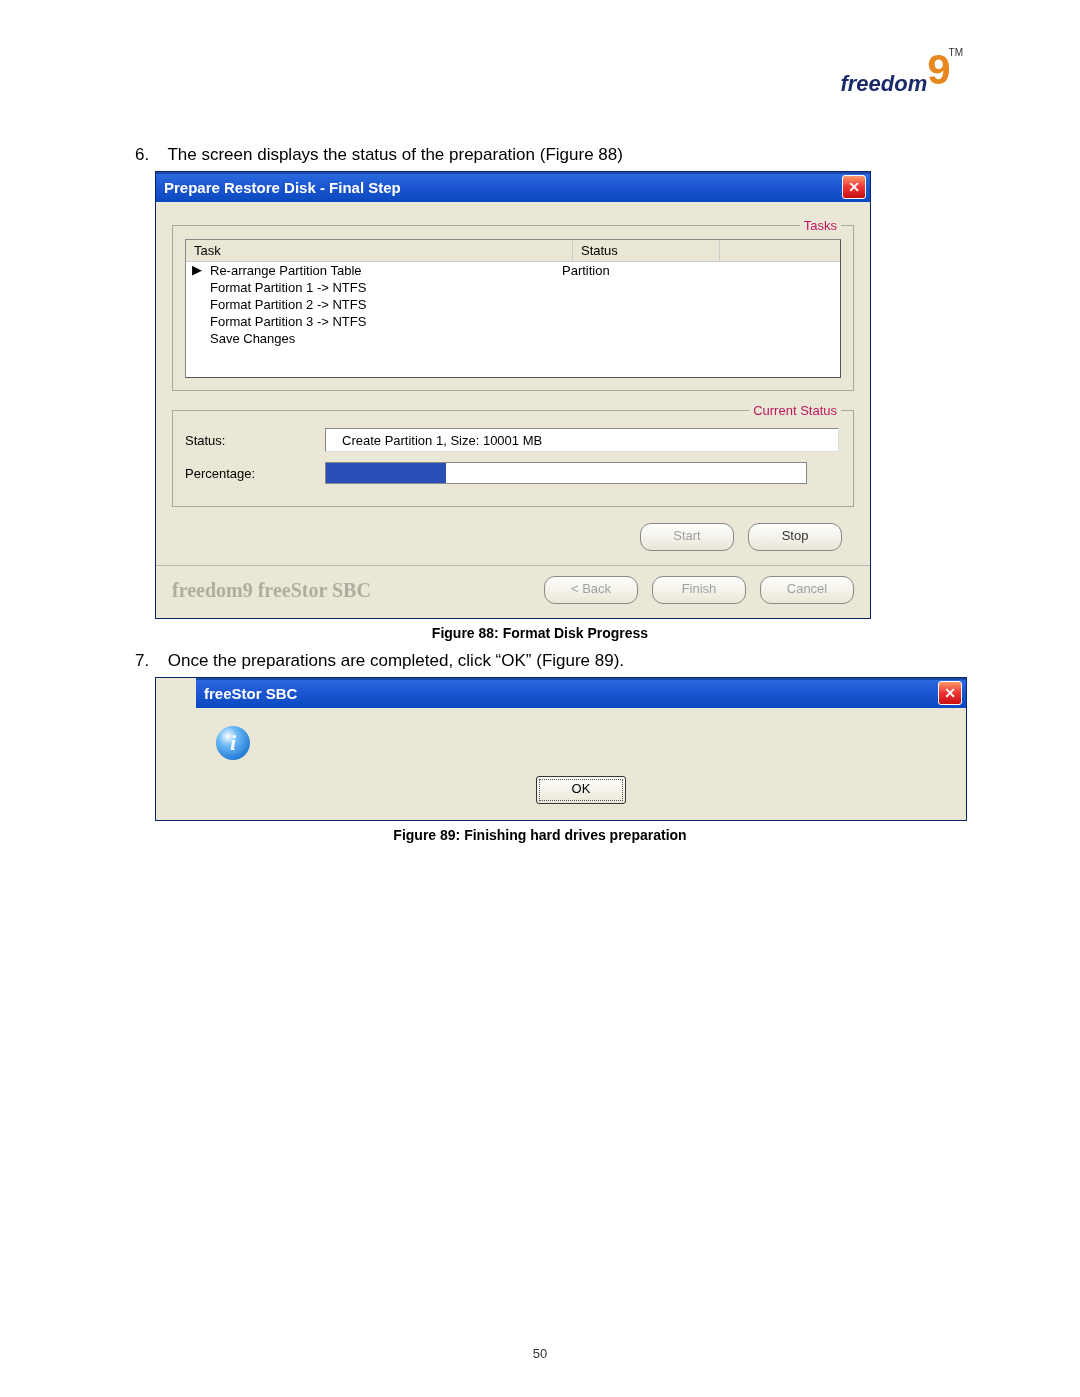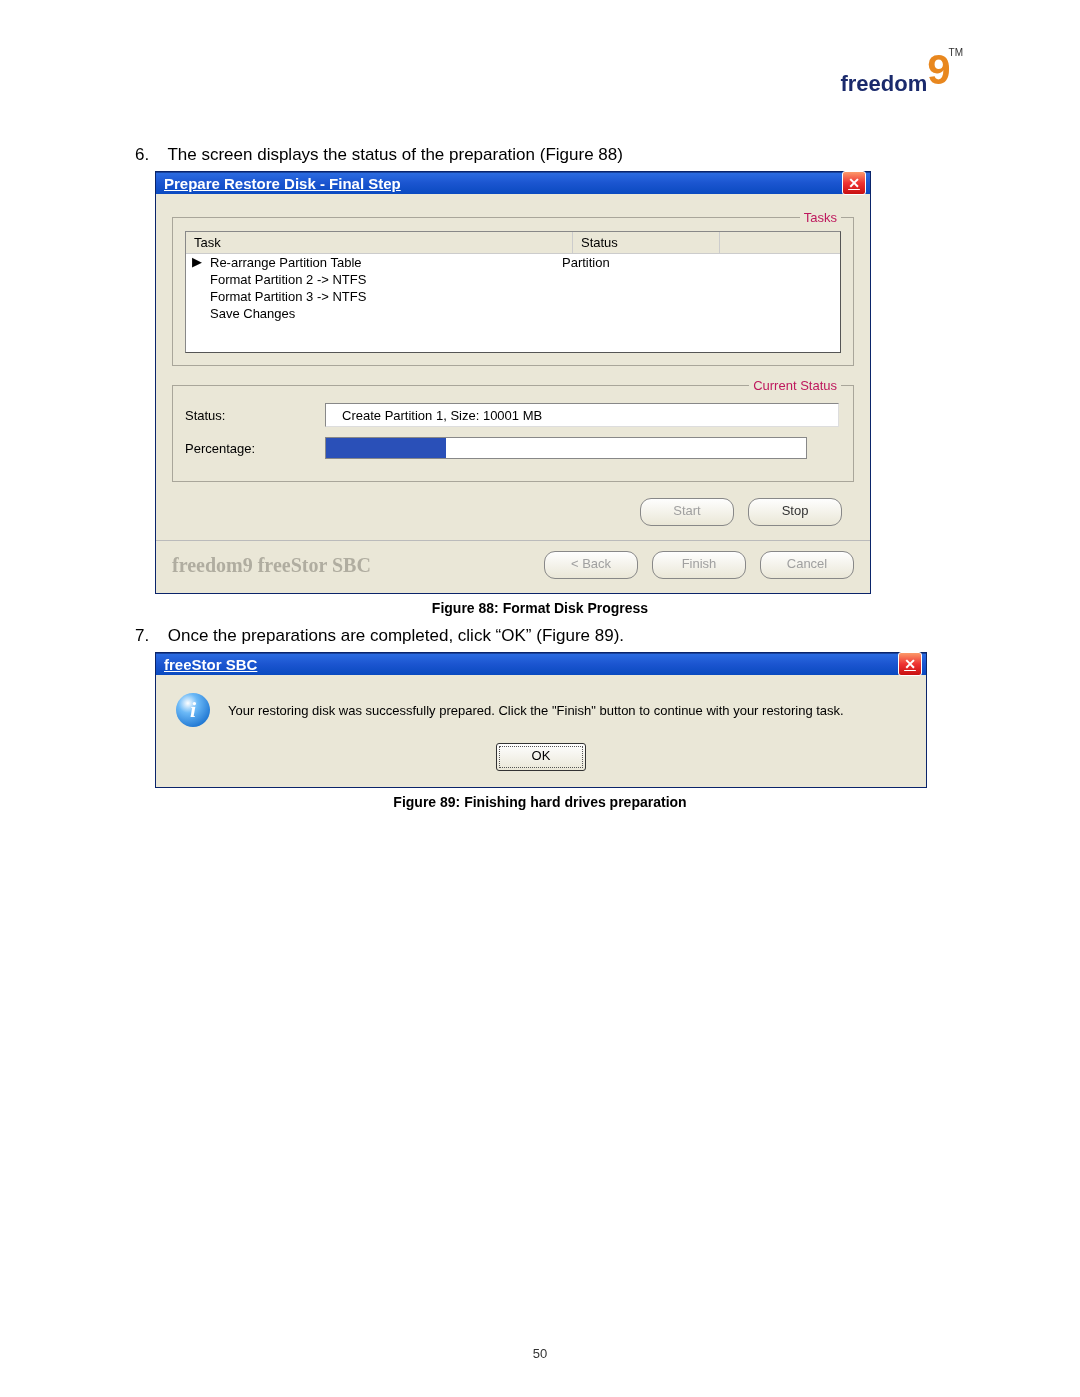--- a/index.html
+++ b/index.html
@@ -18,20 +18,21 @@
   }
   .logo {
     position: absolute;
     right: 115px;
     top: 55px;
     text-align: right;
   }
   .logo-text {
     color: #1a2a6c;
     font-weight: bold;
+    font-style: italic;
     font-size: 22px;
     display: inline-block;
     vertical-align: bottom;
   }
   .logo-9 {
     display: inline-block;
     font-size: 42px;
     font-weight: bold;
     color: #e8871e;
     vertical-align: middle;
@@ -56,29 +57,28 @@
     width: 28px;
   }
   .win {
     margin-left: 60px;
     border: 1px solid #0a246a;
     width: 716px;
     background: #eae7d7;
     box-sizing: border-box;
   }
   .titlebar {
-    height: 22px;
+    height: 30px;
     background: linear-gradient(to bottom,#2a6ae0 0%,#0a246a 4%,#2a6ae0 6%,#1b55d0 50%,#0a4ac0 100%);
     display: flex;
     align-items: center;
     padding: 0 4px 0 8px;
     color: #fff;
     font-weight: bold;
     font-size: 15px;
-    text-decoration: underline;
   }
   .titlebar .title { flex: 1; }
   .close-btn {
     width: 22px;
     height: 22px;
     background: linear-gradient(to bottom,#fc9a6a,#e33,#c81010);
     border: 1px solid #fff;
     border-radius: 3px;
     display: flex;
     align-items: center;
@@ -211,20 +211,21 @@
   }
   .step7 {
     font-size: 17px;
     margin: 0 0 6px 40px;
   }
   .win2 {
     margin-left: 60px;
     border: 1px solid #0a246a;
     width: 770px;
     background: #eae7d7;
+    padding-left: 40px;
   }
   .msgbody {
     padding: 18px 20px 16px 20px;
     display: flex;
     flex-direction: column;
     align-items: center;
   }
   .msgrow {
     display: flex;
     align-items: center;
@@ -299,20 +300,25 @@
           <div class="task-header">
             <div class="col col-task">Task</div>
             <div class="col col-status">Status</div>
             <div class="col" style="flex:1;border-right:none;"></div>
           </div>
           <div class="task-rows">
             <div class="task-row">
               <div class="marker">▶</div>
               <div class="task-name">Re-arrange Partition Table</div>
               <div class="task-status">Partition</div>
+            </div>
+            <div class="task-row">
+              <div class="marker"></div>
+              <div class="task-name">Format Partition 1 -&gt; NTFS</div>
+              <div class="task-status"></div>
             </div>
             <div class="task-row">
               <div class="marker"></div>
               <div class="task-name">Format Partition 2 -&gt; NTFS</div>
               <div class="task-status"></div>
             </div>
             <div class="task-row">
               <div class="marker"></div>
               <div class="task-name">Format Partition 3 -&gt; NTFS</div>
               <div class="task-status"></div>
@@ -364,21 +370,20 @@
   </div>
 
   <div class="win2">
     <div class="titlebar">
       <span class="title">freeStor SBC</span>
       <div class="close-btn">✕</div>
     </div>
     <div class="msgbody">
       <div class="msgrow">
         <div class="info-icon">i</div>
-        <div class="msg-text">Your restoring disk was successfully prepared. Click the "Finish" button to continue with your restoring task.</div>
       </div>
       <div class="ok-btn">OK</div>
     </div>
   </div>
 
   <div class="caption">Figure 89: Finishing hard drives preparation</div>
 
 </div>
 
 <div class="page-number">50</div>

